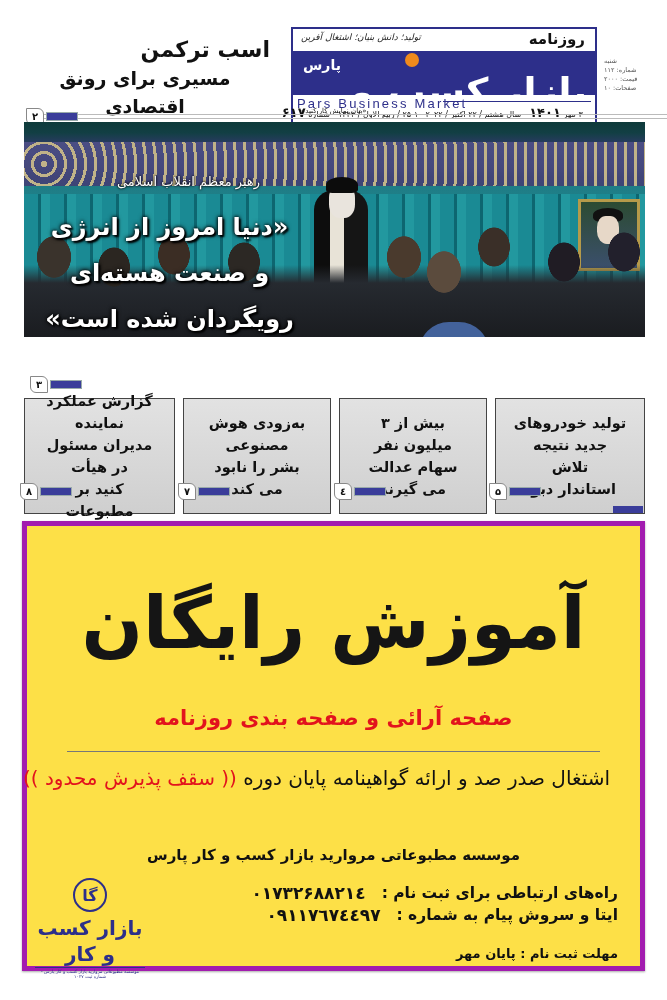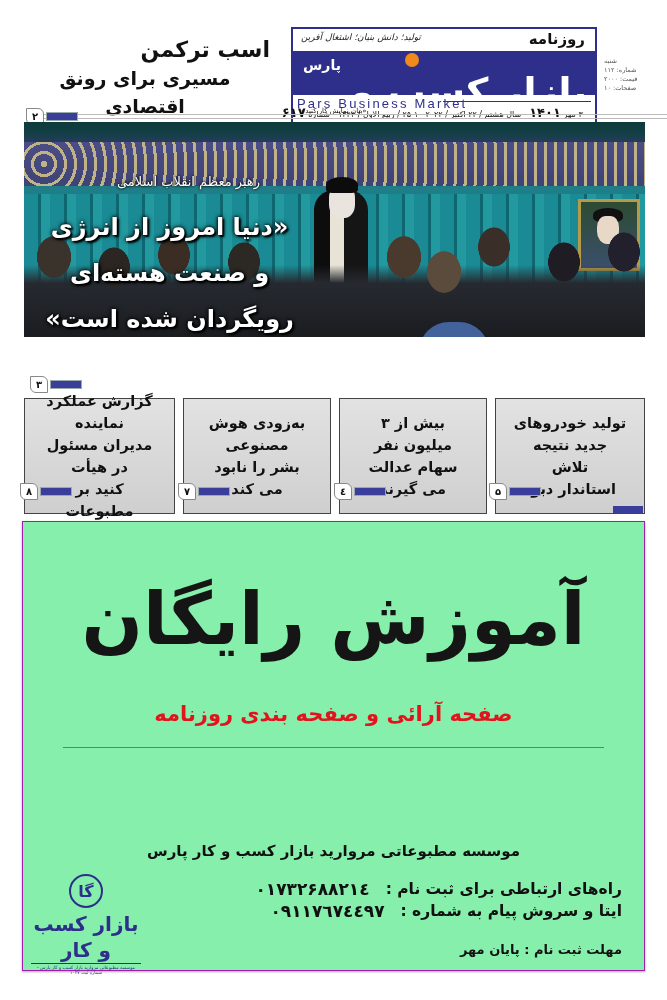--- a/index.html
+++ b/index.html
@@ -107,21 +107,21 @@
   .teaser {
     position: absolute; top: 0; height: 116px; box-sizing: border-box;
     border: 1px solid #444; background: linear-gradient(180deg, #e2e2e2, #cfcfcf);
     display: flex; align-items: center; justify-content: center; text-align: center;
     font-weight: bold; color: #111; font-size: 14.5px; line-height: 22px; padding: 0 17px;
   }
 
   
   .ad {
     left: 22px; top: 521px; width: 623px; height: 450px; box-sizing: border-box;
-    background: #86efac; border: 1px solid #a21caf; box-shadow: 0 1px 2px #aaa;
+    background: #fde047; border: 5px solid #a21caf; box-shadow: 0 1px 2px #aaa;
   }
   .ad-title {
     left: 0; right: 0; top: 42px; text-align: center; font-size: 72px; font-weight: bold; color: #151515;
     font-family: "DejaVu Sans", sans-serif; line-height: 110px; letter-spacing: -1px;
   }
   .ad-subtitle {
     left: 0; right: 0; top: 180px; text-align: center; color: #e2131d; font-weight: bold; font-size: 21px;
   }
   .ad-rule { left: 40px; right: 40px; top: 225px; height: 1px; background: #777; }
   .ad-line3 {
@@ -251,20 +251,24 @@
 <div class="page-tag" style="left:20px; top:484px;">
   <span class="num">۸</span>
   <span class="logo-mini"></span>
 </div>
 <div class="abs" style="left:613px; top:506px; width:30px; height:7px; background:#3a3d9a;"></div>
 
 <div class="abs ad">
   <div class="abs ad-title">آموزش رایگان</div>
   <div class="abs ad-subtitle">صفحه آرائی و صفحه بندی روزنامه</div>
   <div class="abs ad-rule"></div>
+  <div class="abs ad-line3">
+    <span>اشتغال صدر صد و ارائه گواهینامه پایان دوره</span>
+    <span class="red">(( سقف پذیرش محدود ))</span>
+  </div>
   <div class="abs ad-org">موسسه مطبوعاتی مروارید بازار کسب و کار پارس</div>
 
   <div class="abs ad-contact">
     <div class="row">
       <span>راه‌های ارتباطی برای ثبت نام :</span>
       <span class="num">۰۱۷۳۲۶۸۸۲۱٤</span>
     </div>
     <div class="row">
       <span>ایتا و سروش پیام به شماره :</span>
       <span class="num">۰۹۱۱۷٦۷٤٤۹۷</span>

